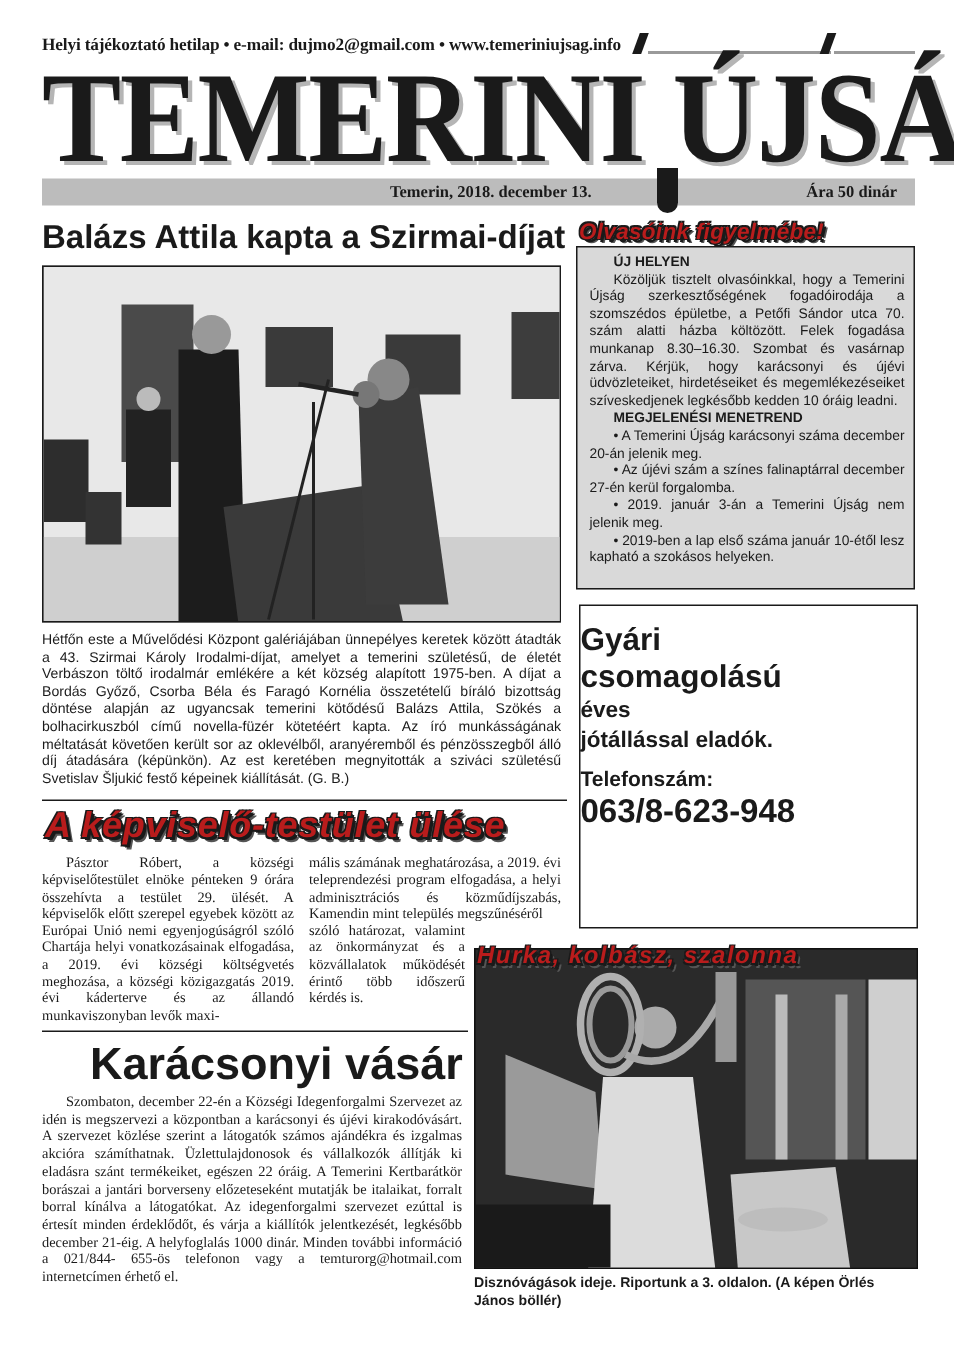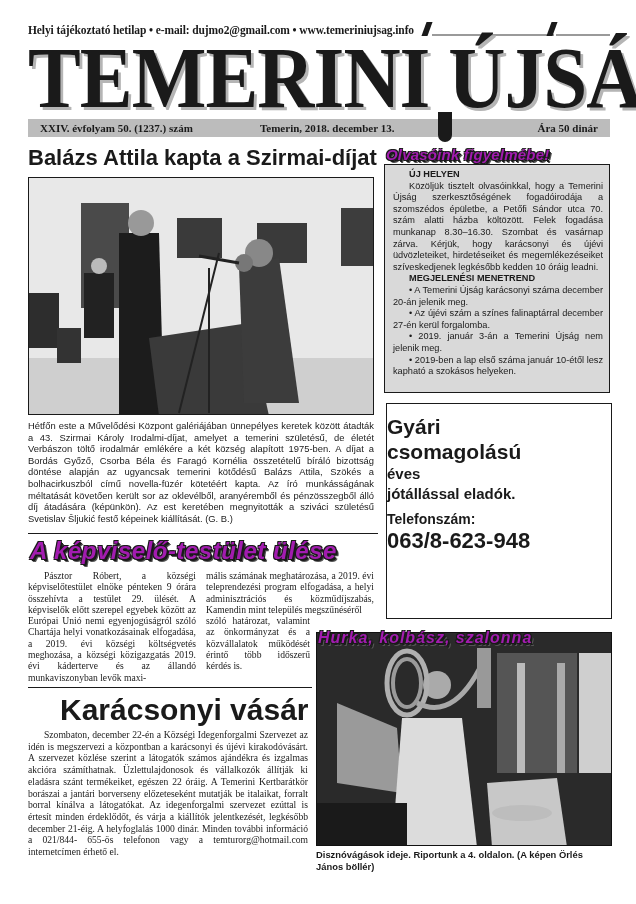--- a/index.html
+++ b/index.html
@@ -19,21 +19,21 @@
   
   .h1-serif { font-family: Liberation Sans, sans-serif; font-weight: bold; color: #1a1a1a; white-space: nowrap; }
   .photo { background: #6f6f6f; border: 1px solid #1a1a1a; overflow: hidden; }
   .body-sans { font-family: "Liberation Sans", sans-serif; font-weight: normal; font-size: 9.4px; line-height: 11.6px; color: #1a1a1a; text-align: justify; }
   .body-serif { font-family: "Liberation Serif", serif; font-size: 9.6px; line-height: 11.3px; color: #1a1a1a; text-align: justify; }
   .indent { text-indent: 16px; }
 
   .rule { background: #1a1a1a; height: 1px; }
 
   
-  .outline-h { font-family: "Liberation Sans", sans-serif; font-weight: bold; font-style: italic; color: #a21caf; white-space: nowrap;
+  .outline-h { font-family: "Liberation Sans", sans-serif; font-weight: bold; font-style: italic; color: #b91c1c; white-space: nowrap;
     text-shadow: -1px -1px 0 #1a1a1a, 1px -1px 0 #1a1a1a, -1px 1px 0 #1a1a1a, 1px 1px 0 #1a1a1a, 2px 2px 0 #1a1a1a, 3px 3px 0 #555; }
 
   
   .notice { left: 384px; top: 164px; width: 226px; height: 229px; background: #d9d9d9; border: 1px solid #1a1a1a; padding: 4px 6px 4px 8px; }
   .notice p { font-family: "Liberation Sans", sans-serif; font-size: 9.2px; line-height: 11.6px; color: #1a1a1a; text-align: justify; }
   .notice .sub { font-weight: bold; padding-left: 16px; }
   .notice .ind { text-indent: 16px; }
 
   
   .ad { left: 386px; top: 403px; width: 226px; height: 216px; border: 1.5px solid #1a1a1a; background: #fff; font-family: "Liberation Sans", sans-serif; font-weight: bold; color: #1a1a1a; }
@@ -44,21 +44,20 @@
 </head>
 <body>
 
 <div class="abs tagline">Helyi tájékoztató hetilap • e-mail: dujmo2@gmail.com • www.temeriniujsag.info</div>
 <div class="abs accent" style="left:424px;"></div>
 <div class="abs tag-rule" style="left:432px; width:122px;"></div>
 <div class="abs accent" style="left:549px;"></div>
 <div class="abs tag-rule" style="left:556px; width:54px;"></div>
 <div class="abs title">TEMERINI ÚJSÁG</div>
 <div class="abs infobar">
-  <span style="left:12px;">XXIV. évfolyam 50. (1237.) szám</span>
   <span style="left:232px;">Temerin, 2018. december 13.</span>
   <span style="right:12px;">Ára 50 dinár</span>
 </div>
 
 <div class="abs" style="left:438px; top:112px; width:14px; height:30px; background:#1a1a1a; border-radius:0 0 8px 8px;"></div>
 
 <div class="abs h1-serif" style="left:28px; top:144px; font-size:22px; line-height:28px;">Balázs Attila kapta a Szirmai-díjat</div>
 <div class="abs photo" style="left:28px; top:177px; width:346px; height:238px;">
   <svg width="346" height="238" viewBox="0 0 346 238">
     <rect x="0" y="0" width="346" height="238" fill="#e8e8e8"></rect>
@@ -129,13 +128,13 @@
     <ellipse cx="90" cy="50" rx="20" ry="32" fill="none" stroke="#b0b0b0" stroke-width="5"></ellipse>
     <ellipse cx="90" cy="50" rx="14" ry="24" fill="none" stroke="#9a9a9a" stroke-width="4"></ellipse>
     <path d="M100 70 Q140 90 170 20" fill="none" stroke="#a8a8a8" stroke-width="5"></path>
     <rect x="160" y="15" width="14" height="60" fill="#999"></rect>
     <path d="M170 150 L240 145 L250 214 L175 214 Z" fill="#c8c8c8"></path>
     <ellipse cx="205" cy="180" rx="30" ry="8" fill="#bdbdbd"></ellipse>
     <rect x="0" y="170" width="90" height="44" fill="#1a1a1a"></rect>
   </svg>
 </div>
 <div class="abs outline-h" style="left:318px; top:628px; font-size:16px; line-height:20px; letter-spacing:1px;">Hurka, kolbász, szalonna</div>
-<div class="abs caption" style="left:316px; top:849px; width:296px;">Disznóvágások ideje. Riportunk a 4. oldalon. (A képen Örlés János böllér)</div>
+<div class="abs caption" style="left:316px; top:849px; width:296px;">Disznóvágások ideje. Riportunk a 3. oldalon. (A képen Örlés János böllér)</div>
 
 </body></html>

